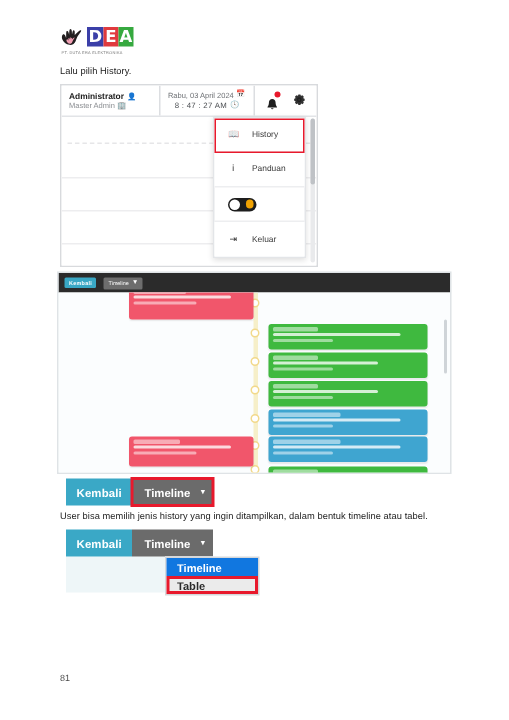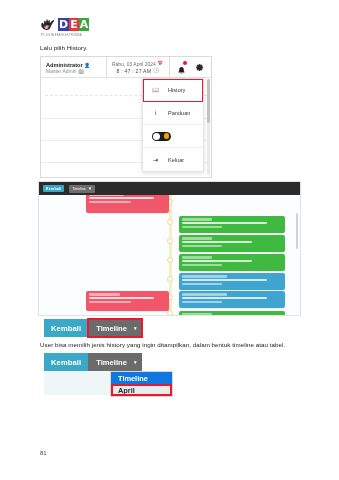--- a/index.html
+++ b/index.html
@@ -503,19 +503,19 @@
       <span>Timeline</span>
       <span class="caret">▾</span>
     </div>
   </div>
 
   <div class="select-menu">
     <div class="opt opt-sel">
       <span>Timeline</span>
     </div>
     <div class="opt opt-plain boxed">
-      <span>April</span>
+      <span>Table</span>
     </div>
   </div>
 
   <div class="pageno">81</div>
 
 </div>
 
 </body></html>

